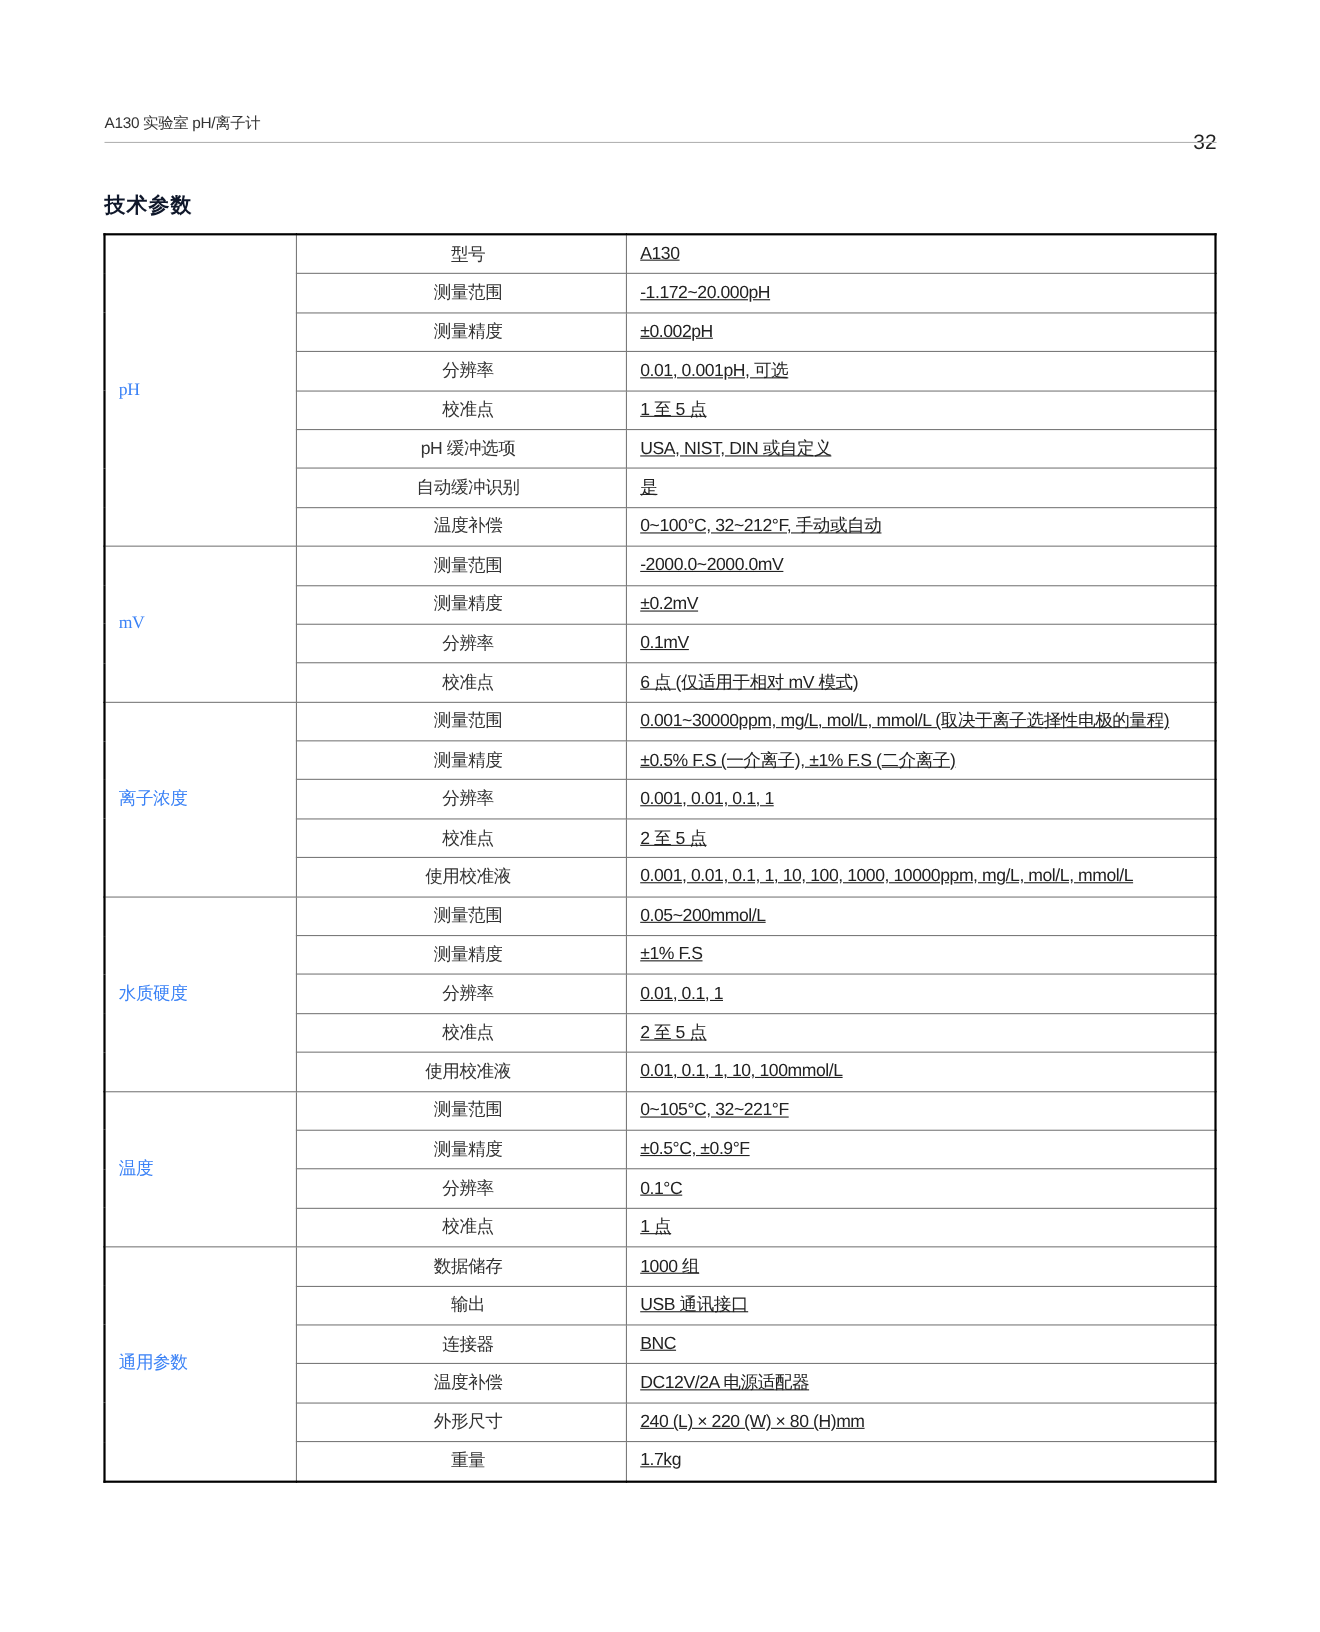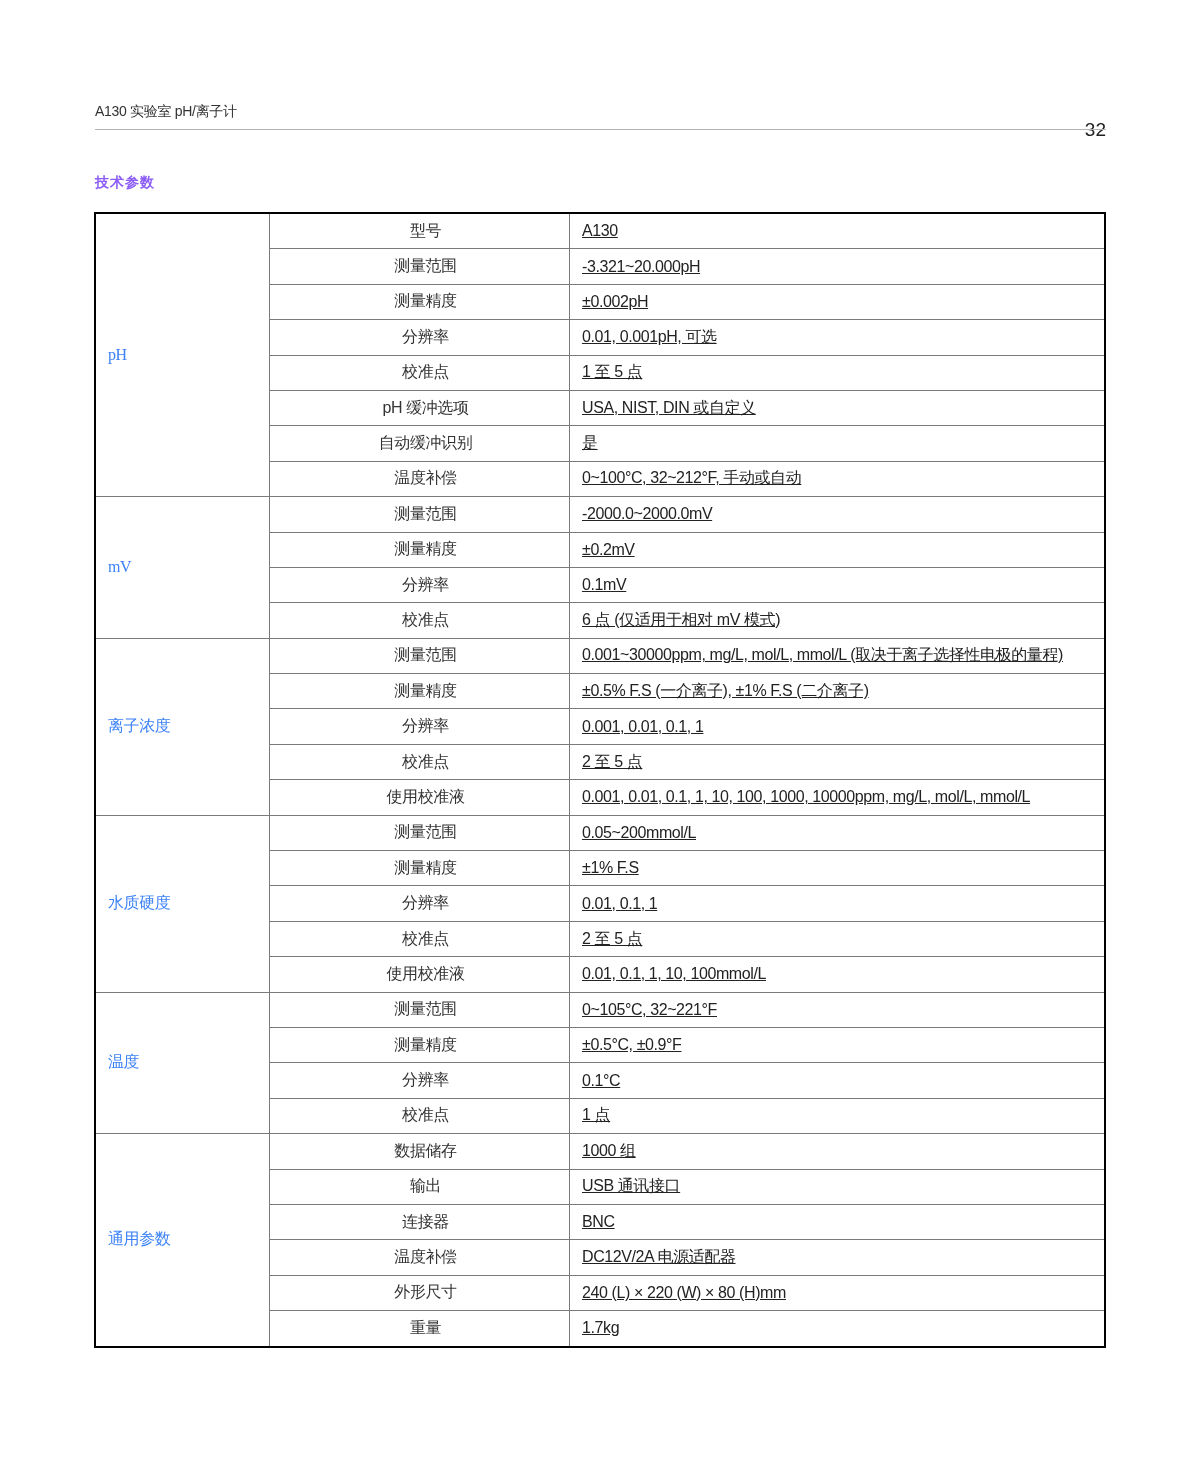--- a/index.html
+++ b/index.html
@@ -43,23 +43,23 @@
       left: 0;
       top: 29px;
       width: 1011px;
       height: 1px;
       background: #b3b3b3;
     }
     .section-title {
       position: absolute;
       left: 95px;
       top: 174px;
-      font-size: 14px;
+      font-size: 19px;
       font-weight: bold;
-      color: #8b5cf6;
+      color: #0f172a;
       letter-spacing: 1px;
     }
     table.spec {
       position: absolute;
       left: 94px;
       top: 212px;
       width: 1012px;
       border-collapse: collapse;
       border: 2px solid #000;
       table-layout: fixed;
@@ -101,21 +101,21 @@
 
 <table class="spec">
   <tbody id="spec-body">
       <tr>
         <td class="group" rowspan="8">pH</td>
         <td class="param">型号</td>
         <td class="value">A130</td>
       </tr>
       <tr>
         <td class="param">测量范围</td>
-        <td class="value">-3.321~20.000pH</td>
+        <td class="value">-1.172~20.000pH</td>
       </tr>
       <tr>
         <td class="param">测量精度</td>
         <td class="value">±0.002pH</td>
       </tr>
       <tr>
         <td class="param">分辨率</td>
         <td class="value">0.01, 0.001pH,  可选</td>
       </tr>
       <tr>

